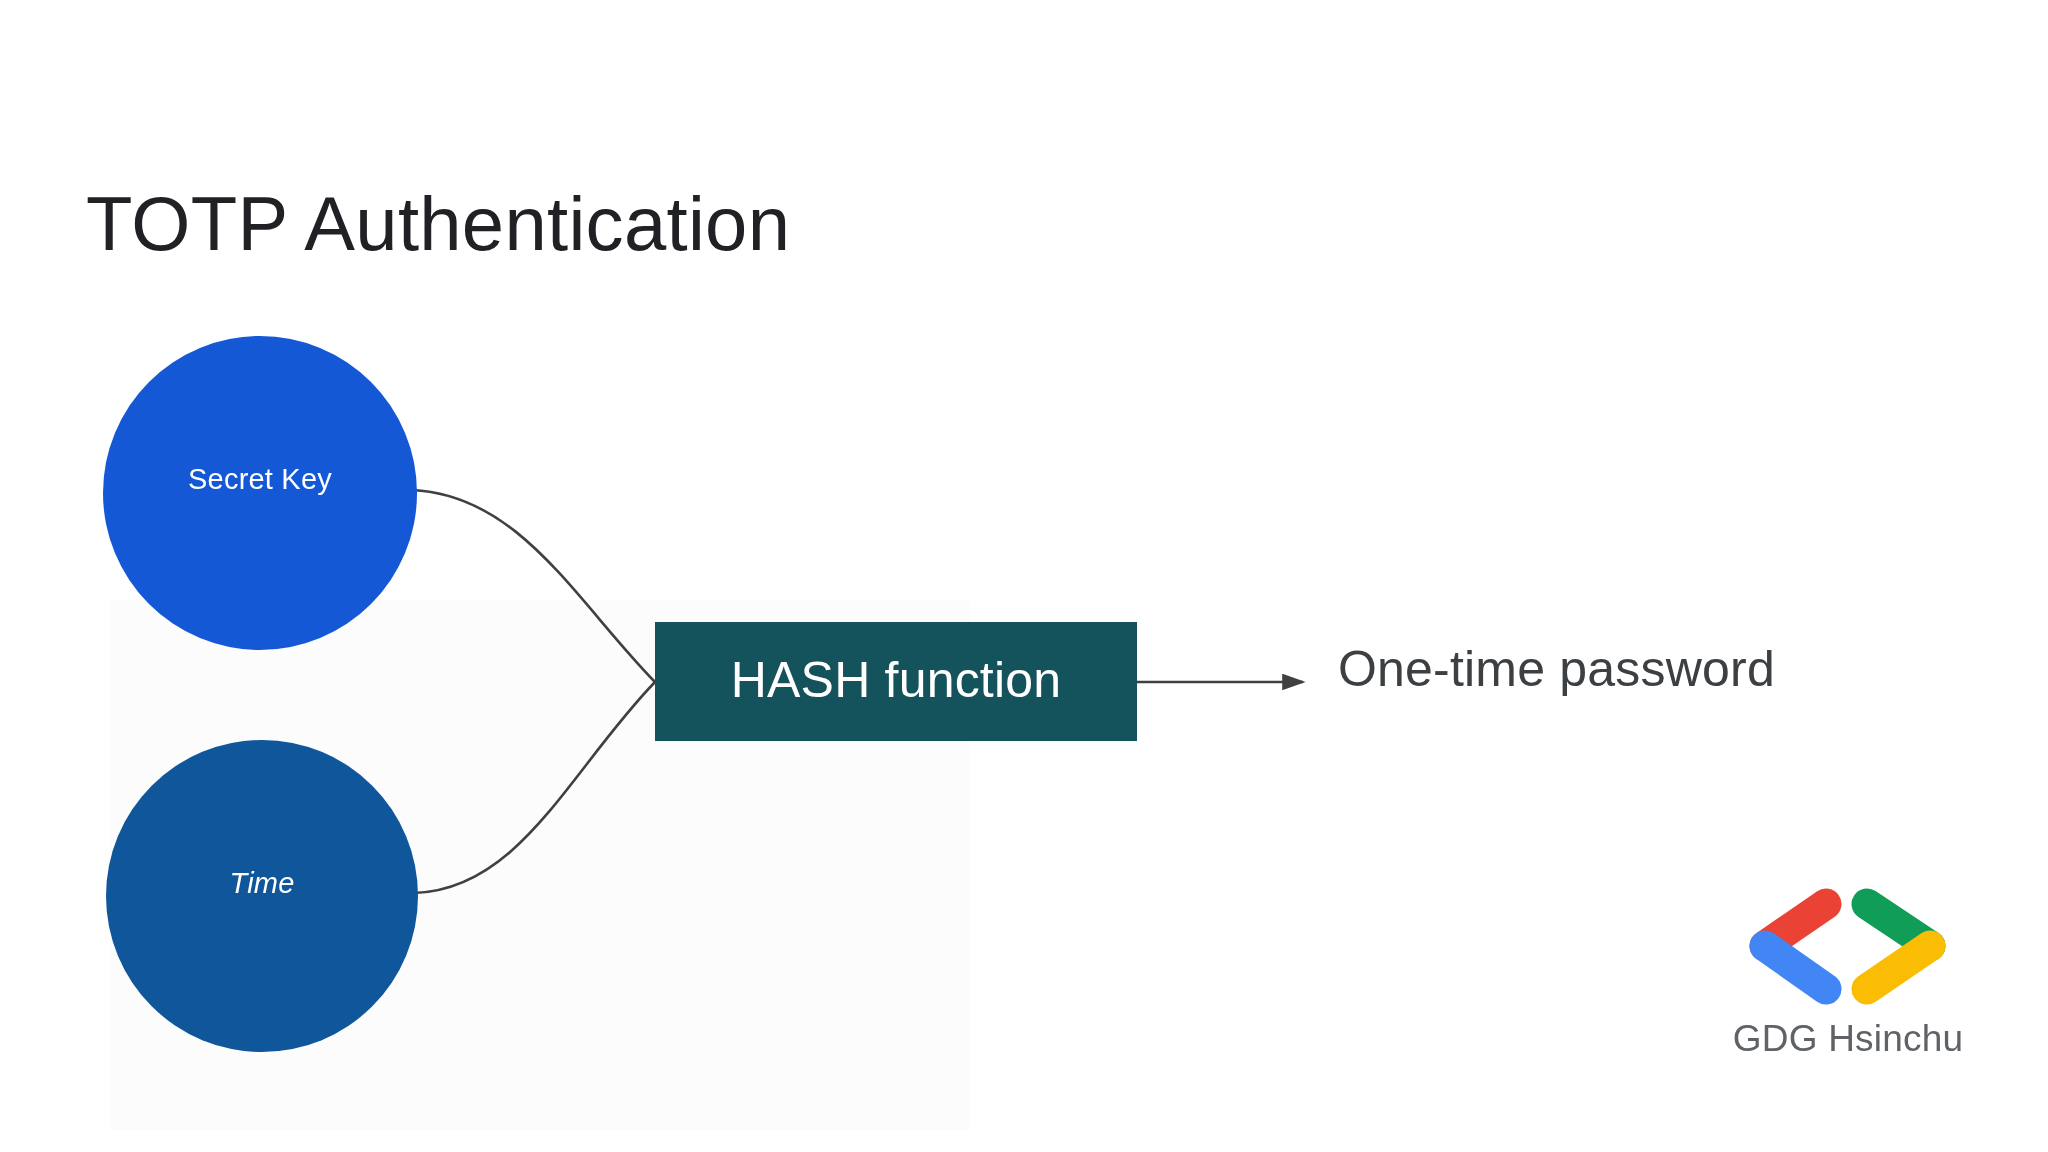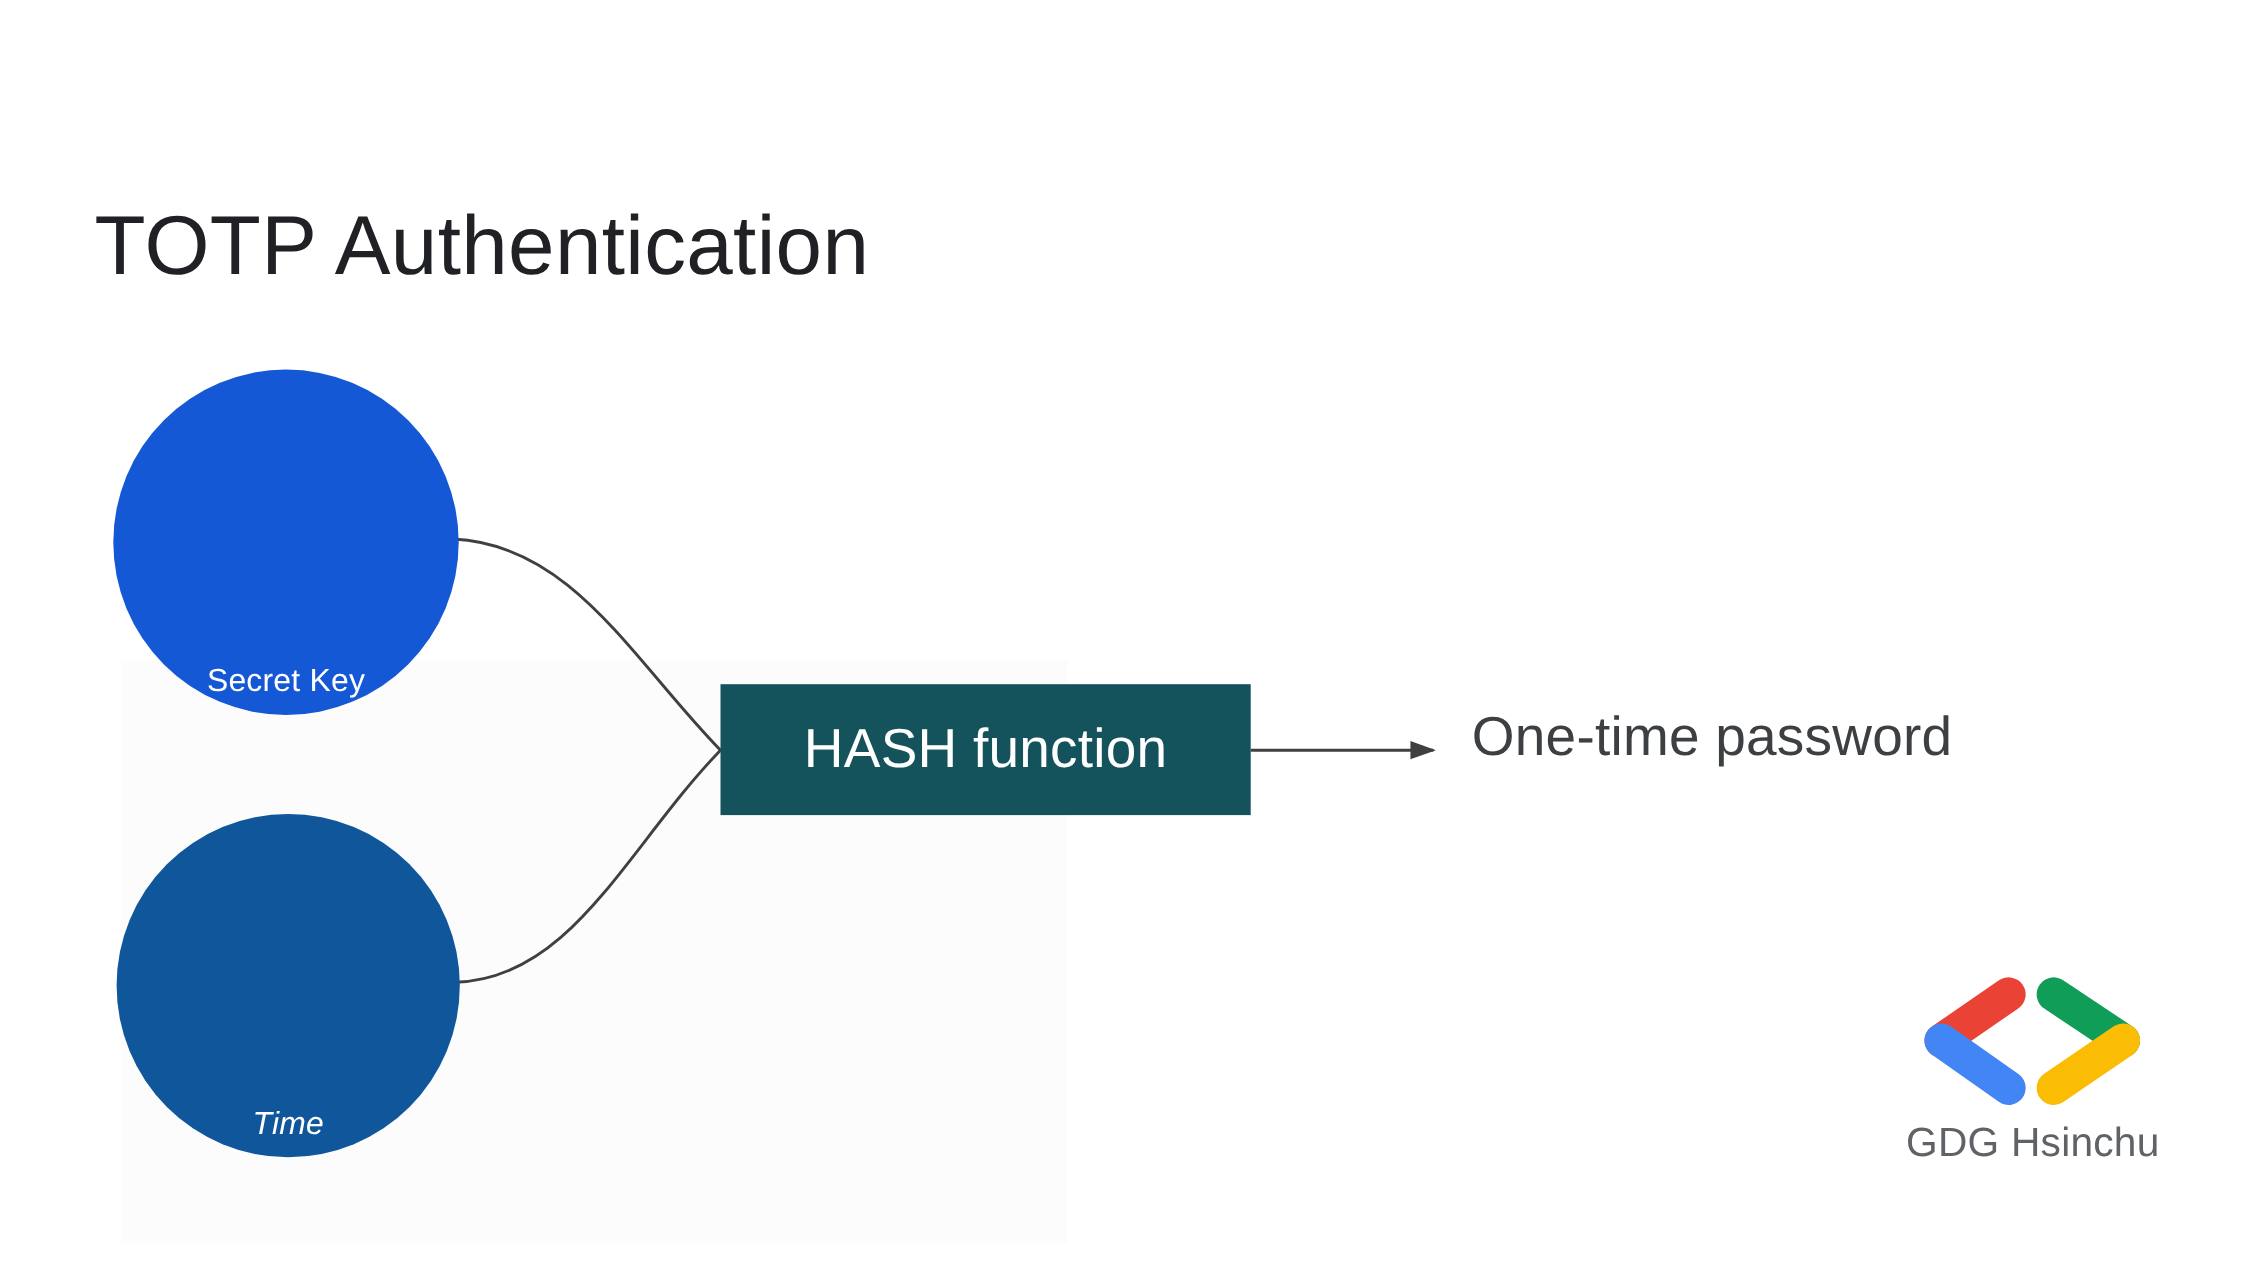--- a/index.html
+++ b/index.html
@@ -39,21 +39,21 @@
     white-space: nowrap;
     line-height: 1.0;
     margin-top: 28px;
   }
 
   
   .node-circle {
     position: absolute;
     border-radius: 50%;
     display: flex;
-    align-items: flex-end;
+    align-items: center;
     justify-content: center;
   }
   .node-circle .node-label {
     color: #ffffff;
     font-size: 29px;
     font-weight: 400;
     letter-spacing: 0.2px;
     white-space: nowrap;
     font-family: "Liberation Sans", "DejaVu Sans", sans-serif;
   }

